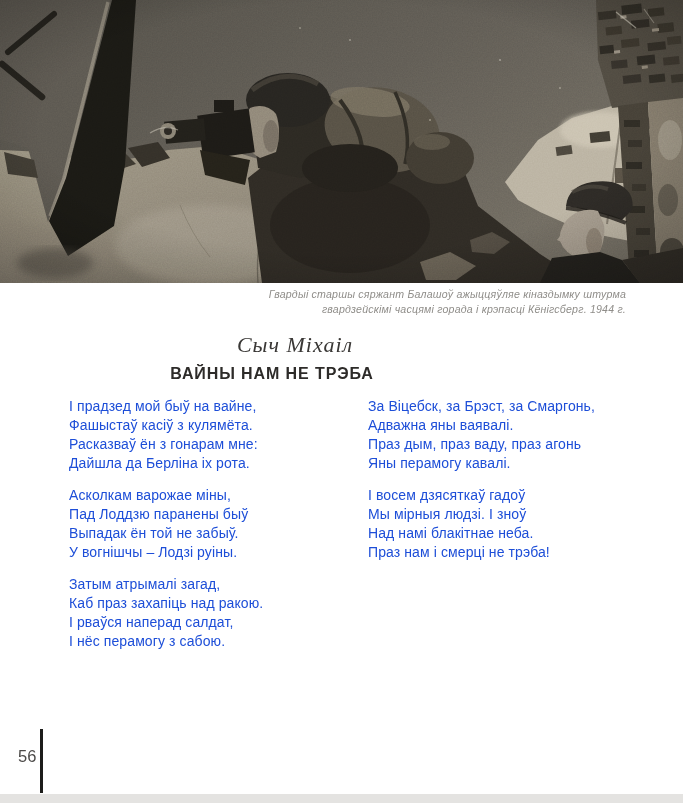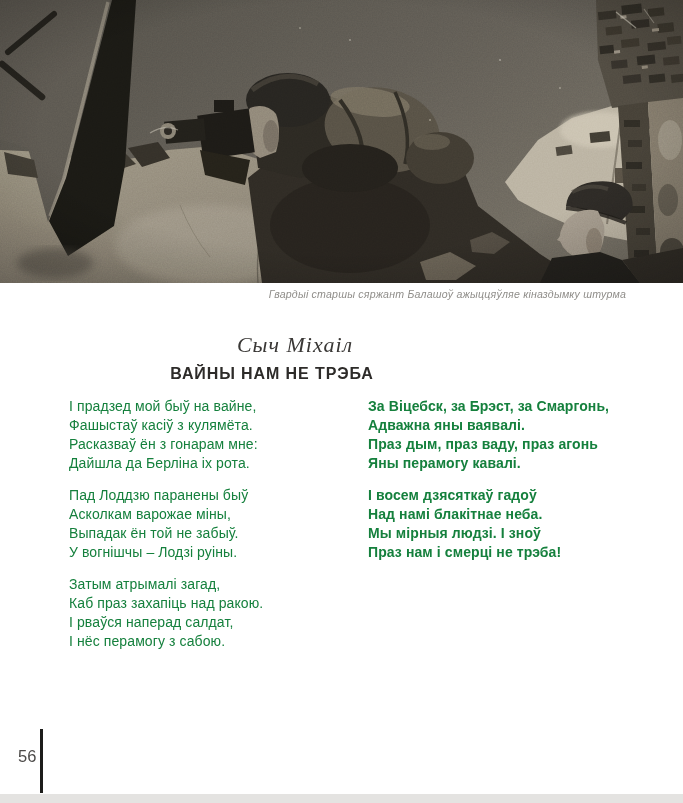--- a/index.html
+++ b/index.html
@@ -19,23 +19,23 @@
     text-align:center;font-family:"Liberation Serif",serif;font-style:italic;
     font-weight:500;font-size:22px;line-height:26px;color:#3a3836;letter-spacing:1px;
   }
   .title{
     position:absolute;top:364px;left:0;width:544px;margin:0;
     text-align:center;font-size:16px;line-height:19px;font-weight:700;
     color:#2d2b29;letter-spacing:.9px;
   }
   .poem-col{position:absolute;top:397px;}
   .poem-col.left{left:69px;}
-  .poem-col.right{left:368px;font-weight:bold;}
+  .poem-col.right{left:368px;}
   .stanza{margin:0 0 13px 0;}
-  .poem-line{font-size:14px;line-height:19px;color:#15803d;letter-spacing:.1px;}
+  .poem-line{font-size:14px;line-height:19px;color:#1d4ed8;letter-spacing:.1px;}
   .page-number{
     position:absolute;left:18px;top:739px;font-size:16.5px;line-height:19px;color:#4c4a48;margin-top:8px;
   }
   .page-bar{position:absolute;left:40px;top:729px;width:3px;height:64px;background:#1d1d1b;}
   .bottom-strip{position:absolute;left:0;top:794px;width:683px;height:9px;background:#e4e3e1;}
 </style>
 </head>
 <body>
 
 <div class="page">
@@ -196,57 +196,58 @@
         <circle cx="560" cy="88" r="1" fill="#e8e2d4" opacity="0.4"></circle>
       </g>
 
       <rect x="0" y="0" width="683" height="283" fill="url(#vig)"></rect>
       <rect x="0" y="0" width="683" height="283" filter="url(#grainf)" opacity="0.4" style="mix-blend-mode:overlay"></rect>
     </svg>
   </figure>
 
   <div class="caption">
     <div>Гвардыі старшы сяржант Балашоў ажыццяўляе кіназдымку штурма</div>
+    <div>гвардзейскімі часцямі горада і крэпасці Кёнігсберг. 1944 г.</div>
   </div>
 
   <h2 class="author">Сыч Міхаіл</h2>
   <h1 class="title">ВАЙНЫ НАМ НЕ ТРЭБА</h1>
 
   <div class="poem-col left">
     <div class="stanza">
       <div class="poem-line">І прадзед мой быў на вайне,</div>
       <div class="poem-line">Фашыстаў касіў з кулямёта.</div>
       <div class="poem-line">Расказваў ён з гонарам мне:</div>
       <div class="poem-line">Дайшла да Берліна іх рота.</div>
     </div>
     <div class="stanza">
+      <div class="poem-line">Асколкам варожае міны,</div>
       <div class="poem-line">Пад Лоддзю паранены быў</div>
-      <div class="poem-line">Асколкам варожае міны,</div>
       <div class="poem-line">Выпадак ён той не забыў.</div>
       <div class="poem-line">У вогнішчы – Лодзі руіны.</div>
     </div>
     <div class="stanza">
       <div class="poem-line">Затым атрымалі загад,</div>
       <div class="poem-line">Каб праз захапіць над ракою.</div>
       <div class="poem-line">І рваўся наперад салдат,</div>
       <div class="poem-line">І нёс перамогу з сабою.</div>
     </div>
   </div>
 
   <div class="poem-col right">
     <div class="stanza">
       <div class="poem-line">За Віцебск, за Брэст, за Смаргонь,</div>
       <div class="poem-line">Адважна яны ваявалі.</div>
       <div class="poem-line">Праз дым, праз ваду, праз агонь</div>
       <div class="poem-line">Яны перамогу кавалі.</div>
     </div>
     <div class="stanza">
       <div class="poem-line">І восем дзясяткаў гадоў</div>
+      <div class="poem-line">Мы мірныя людзі. І зноў</div>
       <div class="poem-line">Над намі блакітнае неба.</div>
-      <div class="poem-line">Мы мірныя людзі. І зноў</div>
       <div class="poem-line">Праз нам і смерці не трэба!</div>
     </div>
   </div>
 
   <span class="page-number">56</span>
   <div class="page-bar"></div>
   <div class="bottom-strip"></div>
 
 </div>
 

